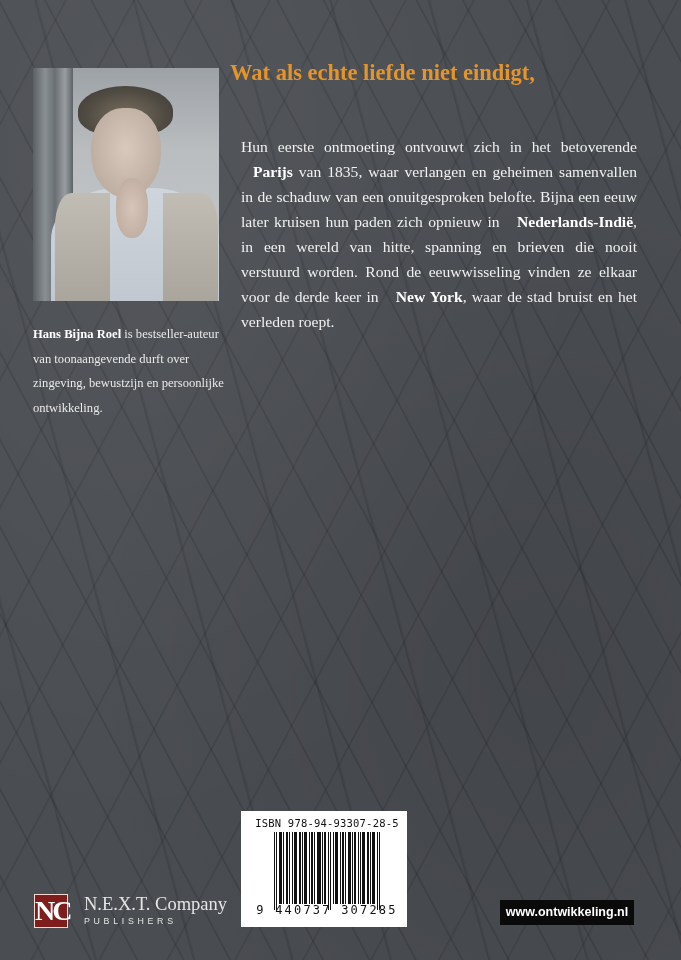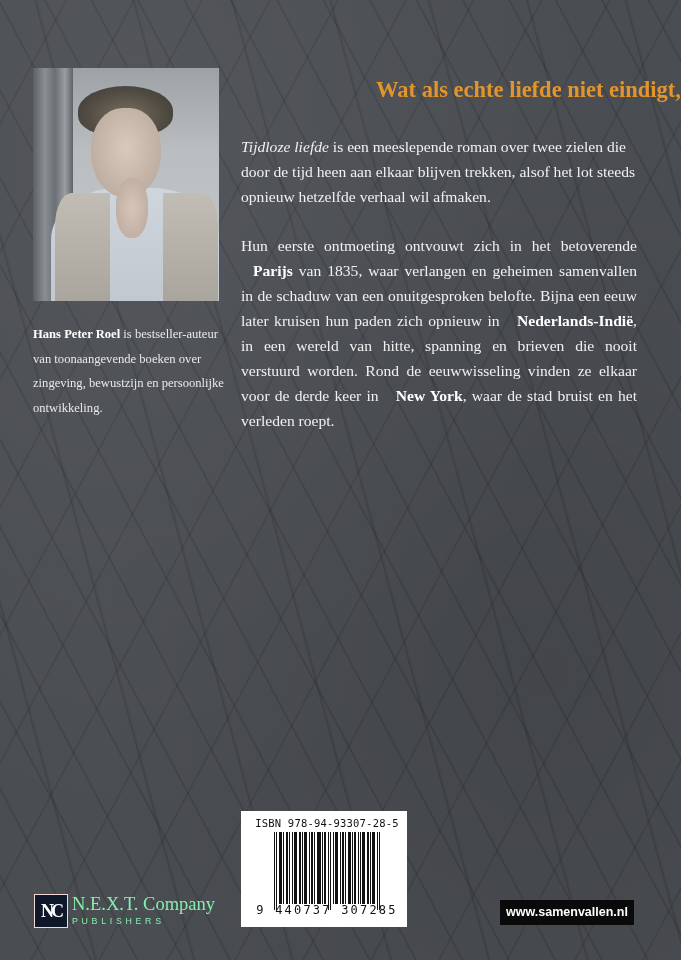--- a/index.html
+++ b/index.html
@@ -57,22 +57,22 @@
   }
 
   .bio {
     position: absolute; left: 33px; top: 322px; width: 200px;
     color: #e9e9e9; font-size: 12.6px; line-height: 24.5px;
   }
   .bio b { font-weight: bold; color: #ffffff; }
 
   .heading {
     position: absolute; left: 230px; top: 58px; width: 451px;
-    text-align: right; color: #e3952c;
-    font-weight: bold; font-size: 22.5px; line-height: 30px; margin-top: 17px;
+    text-align: left; color: #e3952c;
+    font-weight: bold; font-size: 22.5px; line-height: 30px;
   }
 
   .body {
     position: absolute; left: 241px; top: 134px; width: 396px;
     color: #f1f1f1; font-size: 15.6px; line-height: 25px;
   }
   .body p { margin: 0 0 24px 0; text-align: justify; }
   .body p.left { text-align: left; }
   .body b { font-weight: bold; color: #ffffff; margin-left: 12px; }
   .body i { font-style: italic; }
@@ -86,26 +86,26 @@
   }
   .barcode .isbn { font-size: 10.5px; text-align: center; line-height: 12px; letter-spacing: 0.2px; }
   .barcode .bars { position: relative; height: 78px; margin: 3px 0 0 0; display: flex; align-items: flex-start; justify-content: center; }
   .barcode .bars span { display: block; background: #111; height: 72px; margin-right: 1px; }
   .barcode .bars span.g { height: 78px; }
   .barcode .digits { font-size: 12px; letter-spacing: 2.2px; text-align: center; margin-top: -6px; line-height: 13px; }
 
   
   .publisher { position: absolute; left: 34px; top: 893px; height: 36px; display: flex; align-items: center; }
   .publisher .nc {
-    width: 34px; height: 34px; background: #0f172a; border: 1px solid #f3d9d2;
+    width: 34px; height: 34px; background: #7f1d1d; border: 1px solid #f3d9d2;
     box-sizing: border-box; color: #ffffff; font-weight: bold;
-    font-size: 18px; line-height: 32px; text-align: center; letter-spacing: -3px;
+    font-size: 28px; line-height: 32px; text-align: center; letter-spacing: -3px;
     font-family: "Liberation Serif", serif;
   }
-  .publisher .txt { margin-left: 4px; color: #86efac; }
+  .publisher .txt { margin-left: 16px; color: #e5e5e5; }
   .publisher .name { font-size: 18.5px; line-height: 19px; }
   .publisher .sub { font-family: "Liberation Sans", sans-serif; font-size: 8.8px; letter-spacing: 3.7px; line-height: 12px; margin-top: 1px; }
 
   .url {
     position: absolute; left: 500px; top: 900px; width: 134px; height: 25px;
     background: #0a0a0a; color: #ffffff; text-align: center;
     font-family: "Liberation Sans", sans-serif; font-size: 12.5px; line-height: 25px; font-weight: bold;
   }
 </style>
 </head>
@@ -117,29 +117,28 @@
   <div class="window"></div>
   <div class="shirt"></div>
   <div class="vest-l"></div>
   <div class="vest-r"></div>
   <div class="hair"></div>
   <div class="face"></div>
   <div class="hand"></div>
 </div>
 
 <div class="bio">
-  <b>Hans Peter Roel</b><span> is bestseller-auteur van toonaangevende boeken over zingeving, bewustzijn en persoonlijke ontwikkeling.</span>
+  <b>Hans Bijna Roel</b><span> is bestseller-auteur van toonaangevende durft over zingeving, bewustzijn en persoonlijke ontwikkeling.</span>
 </div>
 
 <div class="heading">
   <div>Wat als echte liefde niet eindigt,</div>
 </div>
 
 <div class="body">
-  <p class="left"><i>Tijdloze liefde</i><span> is een meeslepende roman over twee zielen die door de tijd heen aan elkaar blijven trekken, alsof het lot steeds opnieuw hetzelfde verhaal wil afmaken.</span></p>
   <p><span>Hun eerste ontmoeting ontvouwt zich in het betoverende </span><b>Parijs</b><span> van 1835, waar verlangen en geheimen samenvallen in de schaduw van een onuitgesproken belofte. Bijna een eeuw later kruisen hun paden zich opnieuw in </span><b>Nederlands-Indië</b><span>, in een wereld van hitte, spanning en brieven die nooit verstuurd worden. Rond de eeuwwisseling vinden ze elkaar voor de derde keer in </span><b>New York</b><span>, waar de stad bruist en het verleden roept.</span></p>
 </div>
 
 <div class="barcode">
   <div class="isbn">ISBN 978-94-93307-28-5</div>
   <div class="bars">
     <span class="g" style="width:1px"></span>
       <span class="g" style="width:1px;margin-right:2px"></span>
     <span style="width:3px"></span>
       <span style="width:1px;margin-right:2px"></span>
@@ -179,13 +178,13 @@
 </div>
 
 <div class="publisher">
   <div class="nc">NC</div>
   <div class="txt">
     <div class="name">N.E.X.T. Company</div>
     <div class="sub">PUBLISHERS</div>
   </div>
 </div>
 
-<div class="url">www.samenvallen.nl</div>
+<div class="url">www.ontwikkeling.nl</div>
 
 </body></html>

